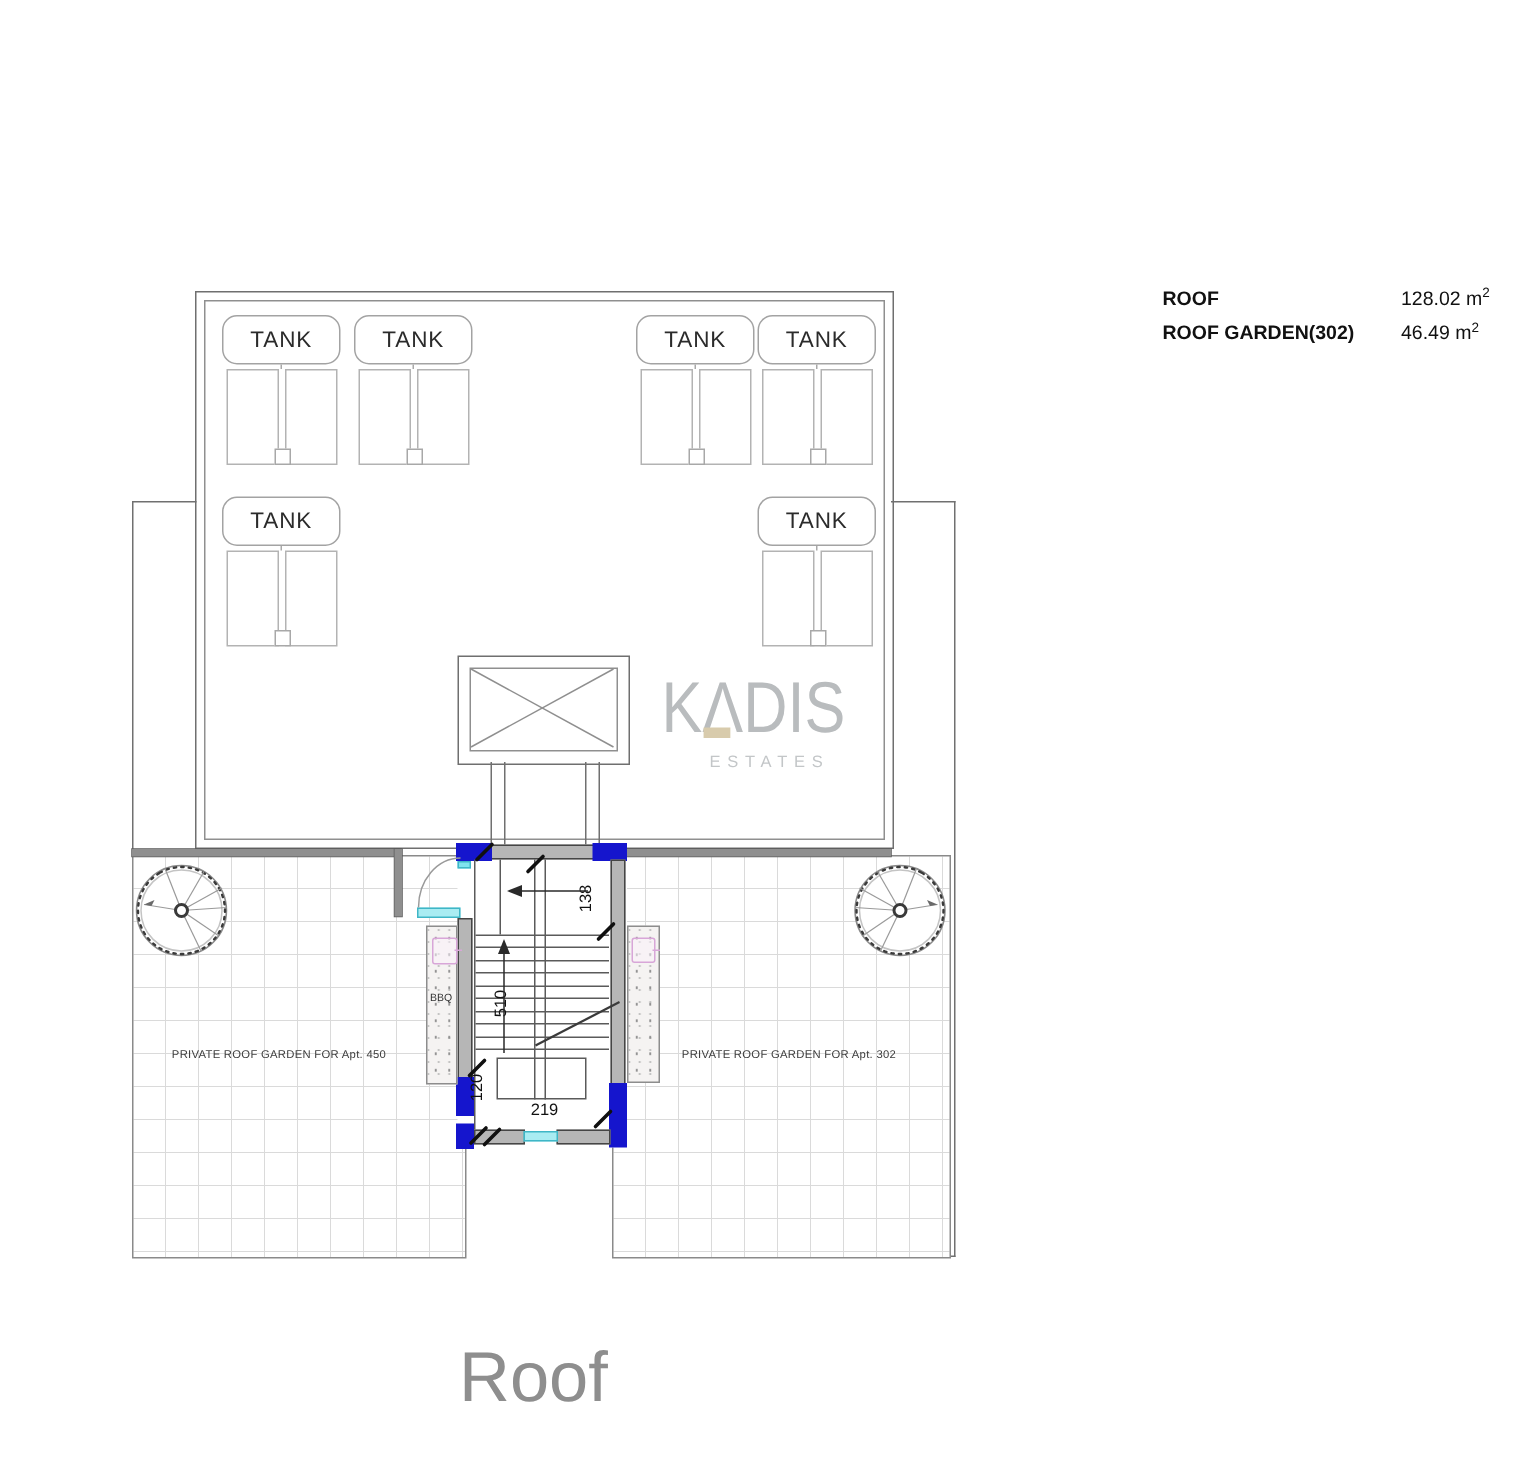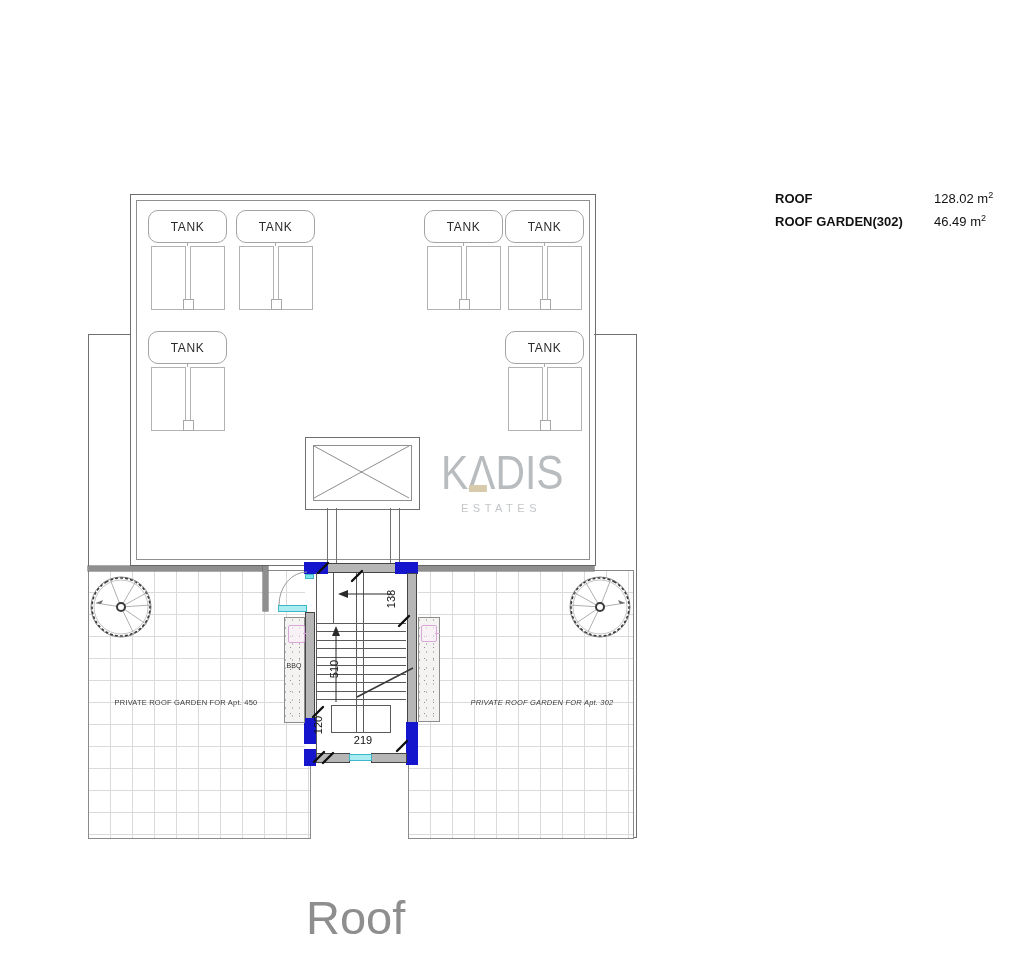--- a/index.html
+++ b/index.html
@@ -7,21 +7,21 @@
           font-family:"Liberation Sans",sans-serif;}
   .abs{position:absolute;}
   .ln{position:absolute;background:#707070;}
   
   .roof-outer{left:130px;top:194px;width:464px;height:370px;border:1px solid #6f6f6f;}
   .roof-inner{left:136px;top:200px;width:452px;height:358px;border:1px solid #8f8f8f;}
   
   .tank{position:absolute;width:79px;}
   .tank-lbl{height:31px;border:1px solid #a3a3a3;border-radius:10px;background:#fff;
             display:flex;align-items:center;justify-content:center;
-            font-size:12px;letter-spacing:.6px;color:#2b2b2b;}
+            font-size:15px;letter-spacing:.6px;color:#2b2b2b;}
   .tank-conn{width:1px;height:3px;background:#a9a9a9;margin:0 auto;}
   .tank-panels{position:relative;width:74px;height:64px;margin:0 auto;}
   .panel{position:absolute;top:0;width:33px;height:62px;border:1px solid #b3b3b3;background:#fff;}
   .pl{left:0;} .pr{right:0;}
   .pconn{position:absolute;left:32px;bottom:0;width:9px;height:9px;border:1px solid #a8a8a8;background:#fff;}
   
   .garden{position:absolute;border:1px solid #8a8a8a;background-color:#fff;
     background-image:linear-gradient(#dadada 1px,transparent 1px),
                      linear-gradient(90deg,#dadada 1px,transparent 1px);
     background-size:22px 22px;background-position:-1px -1px;}
@@ -47,21 +47,21 @@
   .bbq{position:absolute;left:282px;top:662px;width:24px;font-size:7px;color:#333;text-align:center;}
   
   .elev-outer{left:305px;top:437px;width:113px;height:71px;border:1px solid #6f6f6f;background:#fff;}
   .elev-inner{left:313px;top:445px;width:97px;height:54px;border:1px solid #8f8f8f;background:#fff;}
   
   .logo{left:441px;top:449px;width:140px;}
   .logo-main{position:relative;font-size:48px;line-height:1;font-weight:400;color:#b9bcbe;
              letter-spacing:0px;transform:scaleX(.85);transform-origin:left;white-space:nowrap;}
   .logo-a{position:relative;display:inline-block;}
   .logo-bar{position:absolute;left:1px;bottom:5px;width:21px;height:7px;background:#d8cbac;}
-  .logo-sub{margin-top:5px;margin-left:20px;font-size:11px;letter-spacing:4.5px;color:#c3c6c8;}
+  .logo-sub{margin-top:5px;margin-left:32px;font-size:11px;letter-spacing:4.5px;color:#c3c6c8;}
   
   .legend{left:752px;top:190px;width:240px;margin-left:23px;}
   .legend-row{height:23px;font-size:13px;color:#111;white-space:nowrap;}
   .legend-label{display:inline-block;width:159px;font-weight:bold;}
   .legend-row sup{font-size:9px;}
   
   .title{left:306px;top:890px;font-size:47px;color:#8e8e8e;}
   svg.overlay{position:absolute;left:0;top:0;pointer-events:none;}
 </style>
 </head>
@@ -153,21 +153,21 @@
   <div class="abs elev-outer"></div>
   <div class="abs elev-inner"></div>
   <div class="ln" style="left:327px;top:508px;width:1px;height:56px;"></div>
   <div class="ln" style="left:336px;top:508px;width:1px;height:56px;"></div>
   <div class="ln" style="left:390px;top:508px;width:1px;height:56px;"></div>
   <div class="ln" style="left:399px;top:508px;width:1px;height:56px;"></div>
 
   <div class="garden" style="left:88px;top:570px;width:221px;height:267px;"></div>
   <div class="garden" style="left:408px;top:570px;width:224px;height:267px;"></div>
   <div class="garden-label" style="left:96px;top:698px;width:180px;">PRIVATE ROOF GARDEN FOR Apt. 450</div>
-  <div class="garden-label" style="left:468px;top:698px;width:148px;font-style:italic;">PRIVATE ROOF GARDEN FOR Apt. 302</div>
+  <div class="garden-label" style="left:452px;top:698px;width:148px;">PRIVATE ROOF GARDEN FOR Apt. 302</div>
 
   <div class="gwall" style="left:88px;top:566px;width:179px;height:5px;"></div>
   <div class="gwall" style="left:263px;top:566px;width:5px;height:45px;"></div>
   <div class="gwall" style="left:418px;top:566px;width:176px;height:5px;"></div>
 
   <div class="abs sw-bg"></div>
 
   <div class="wall" style="left:305px;top:563px;width:113px;height:10px;"></div>
   <div class="blue" style="left:304px;top:562px;width:24px;height:12px;"></div>
   <div class="blue" style="left:395px;top:562px;width:23px;height:12px;"></div>

